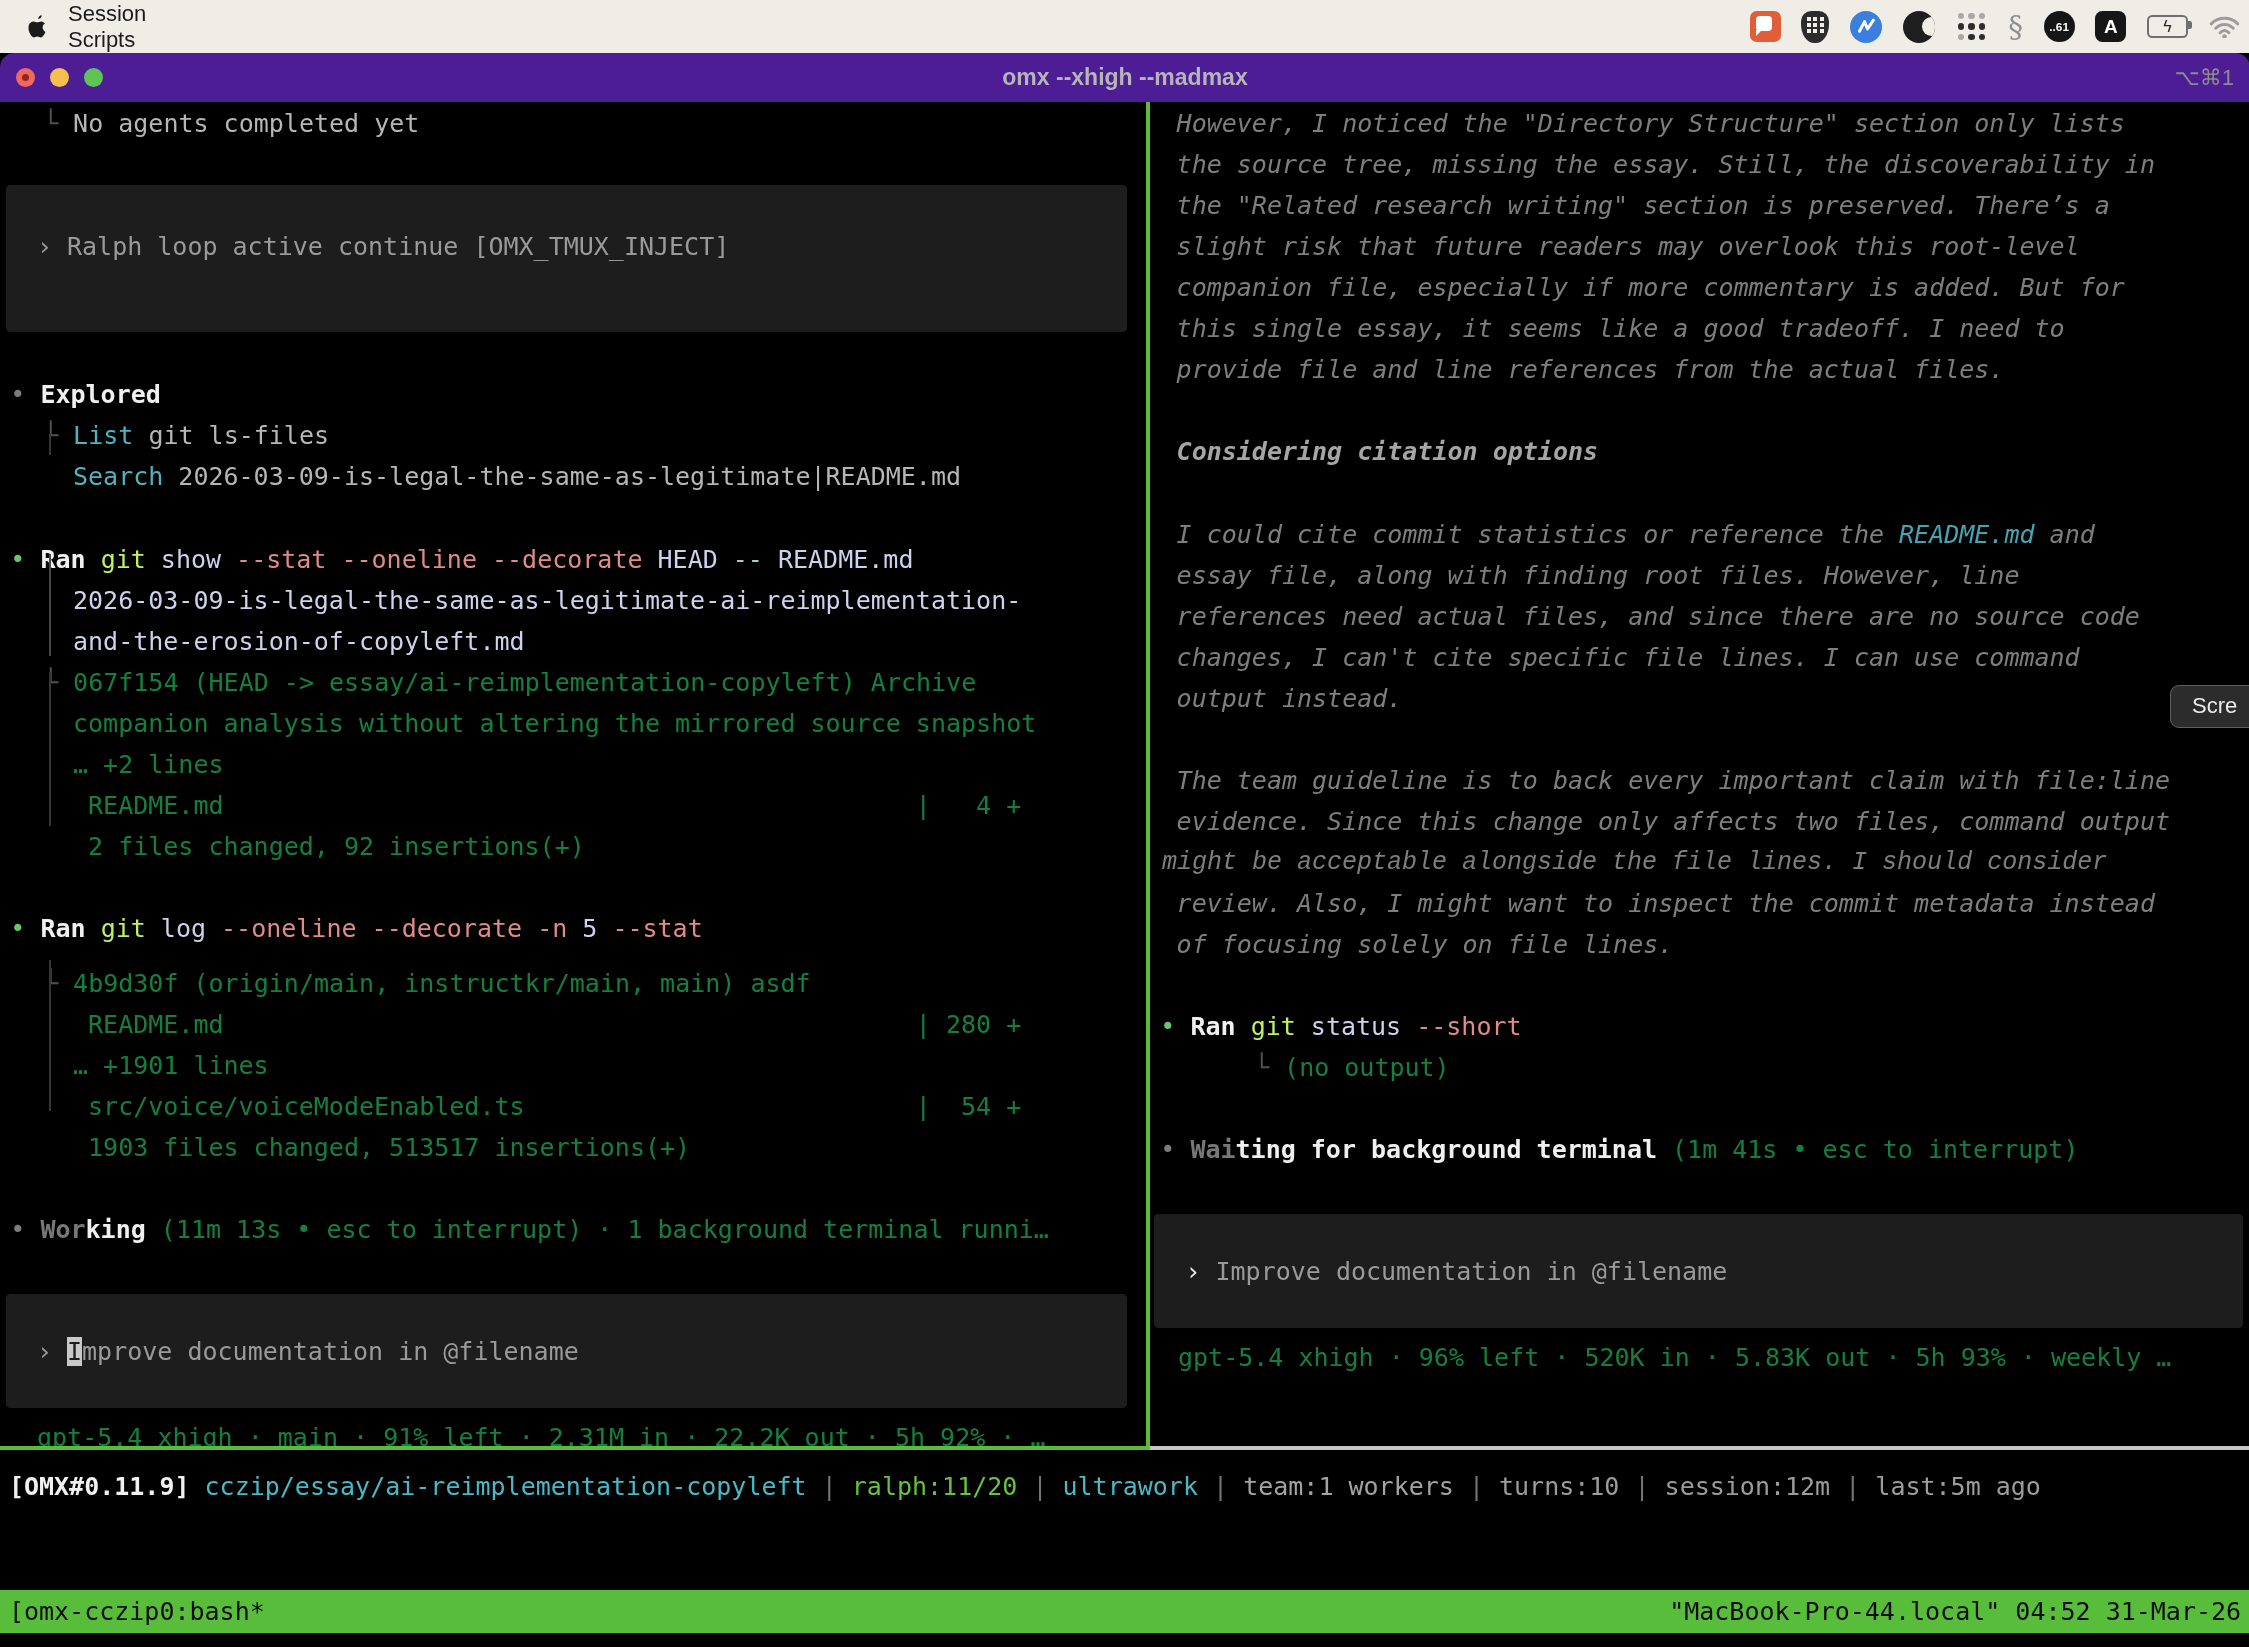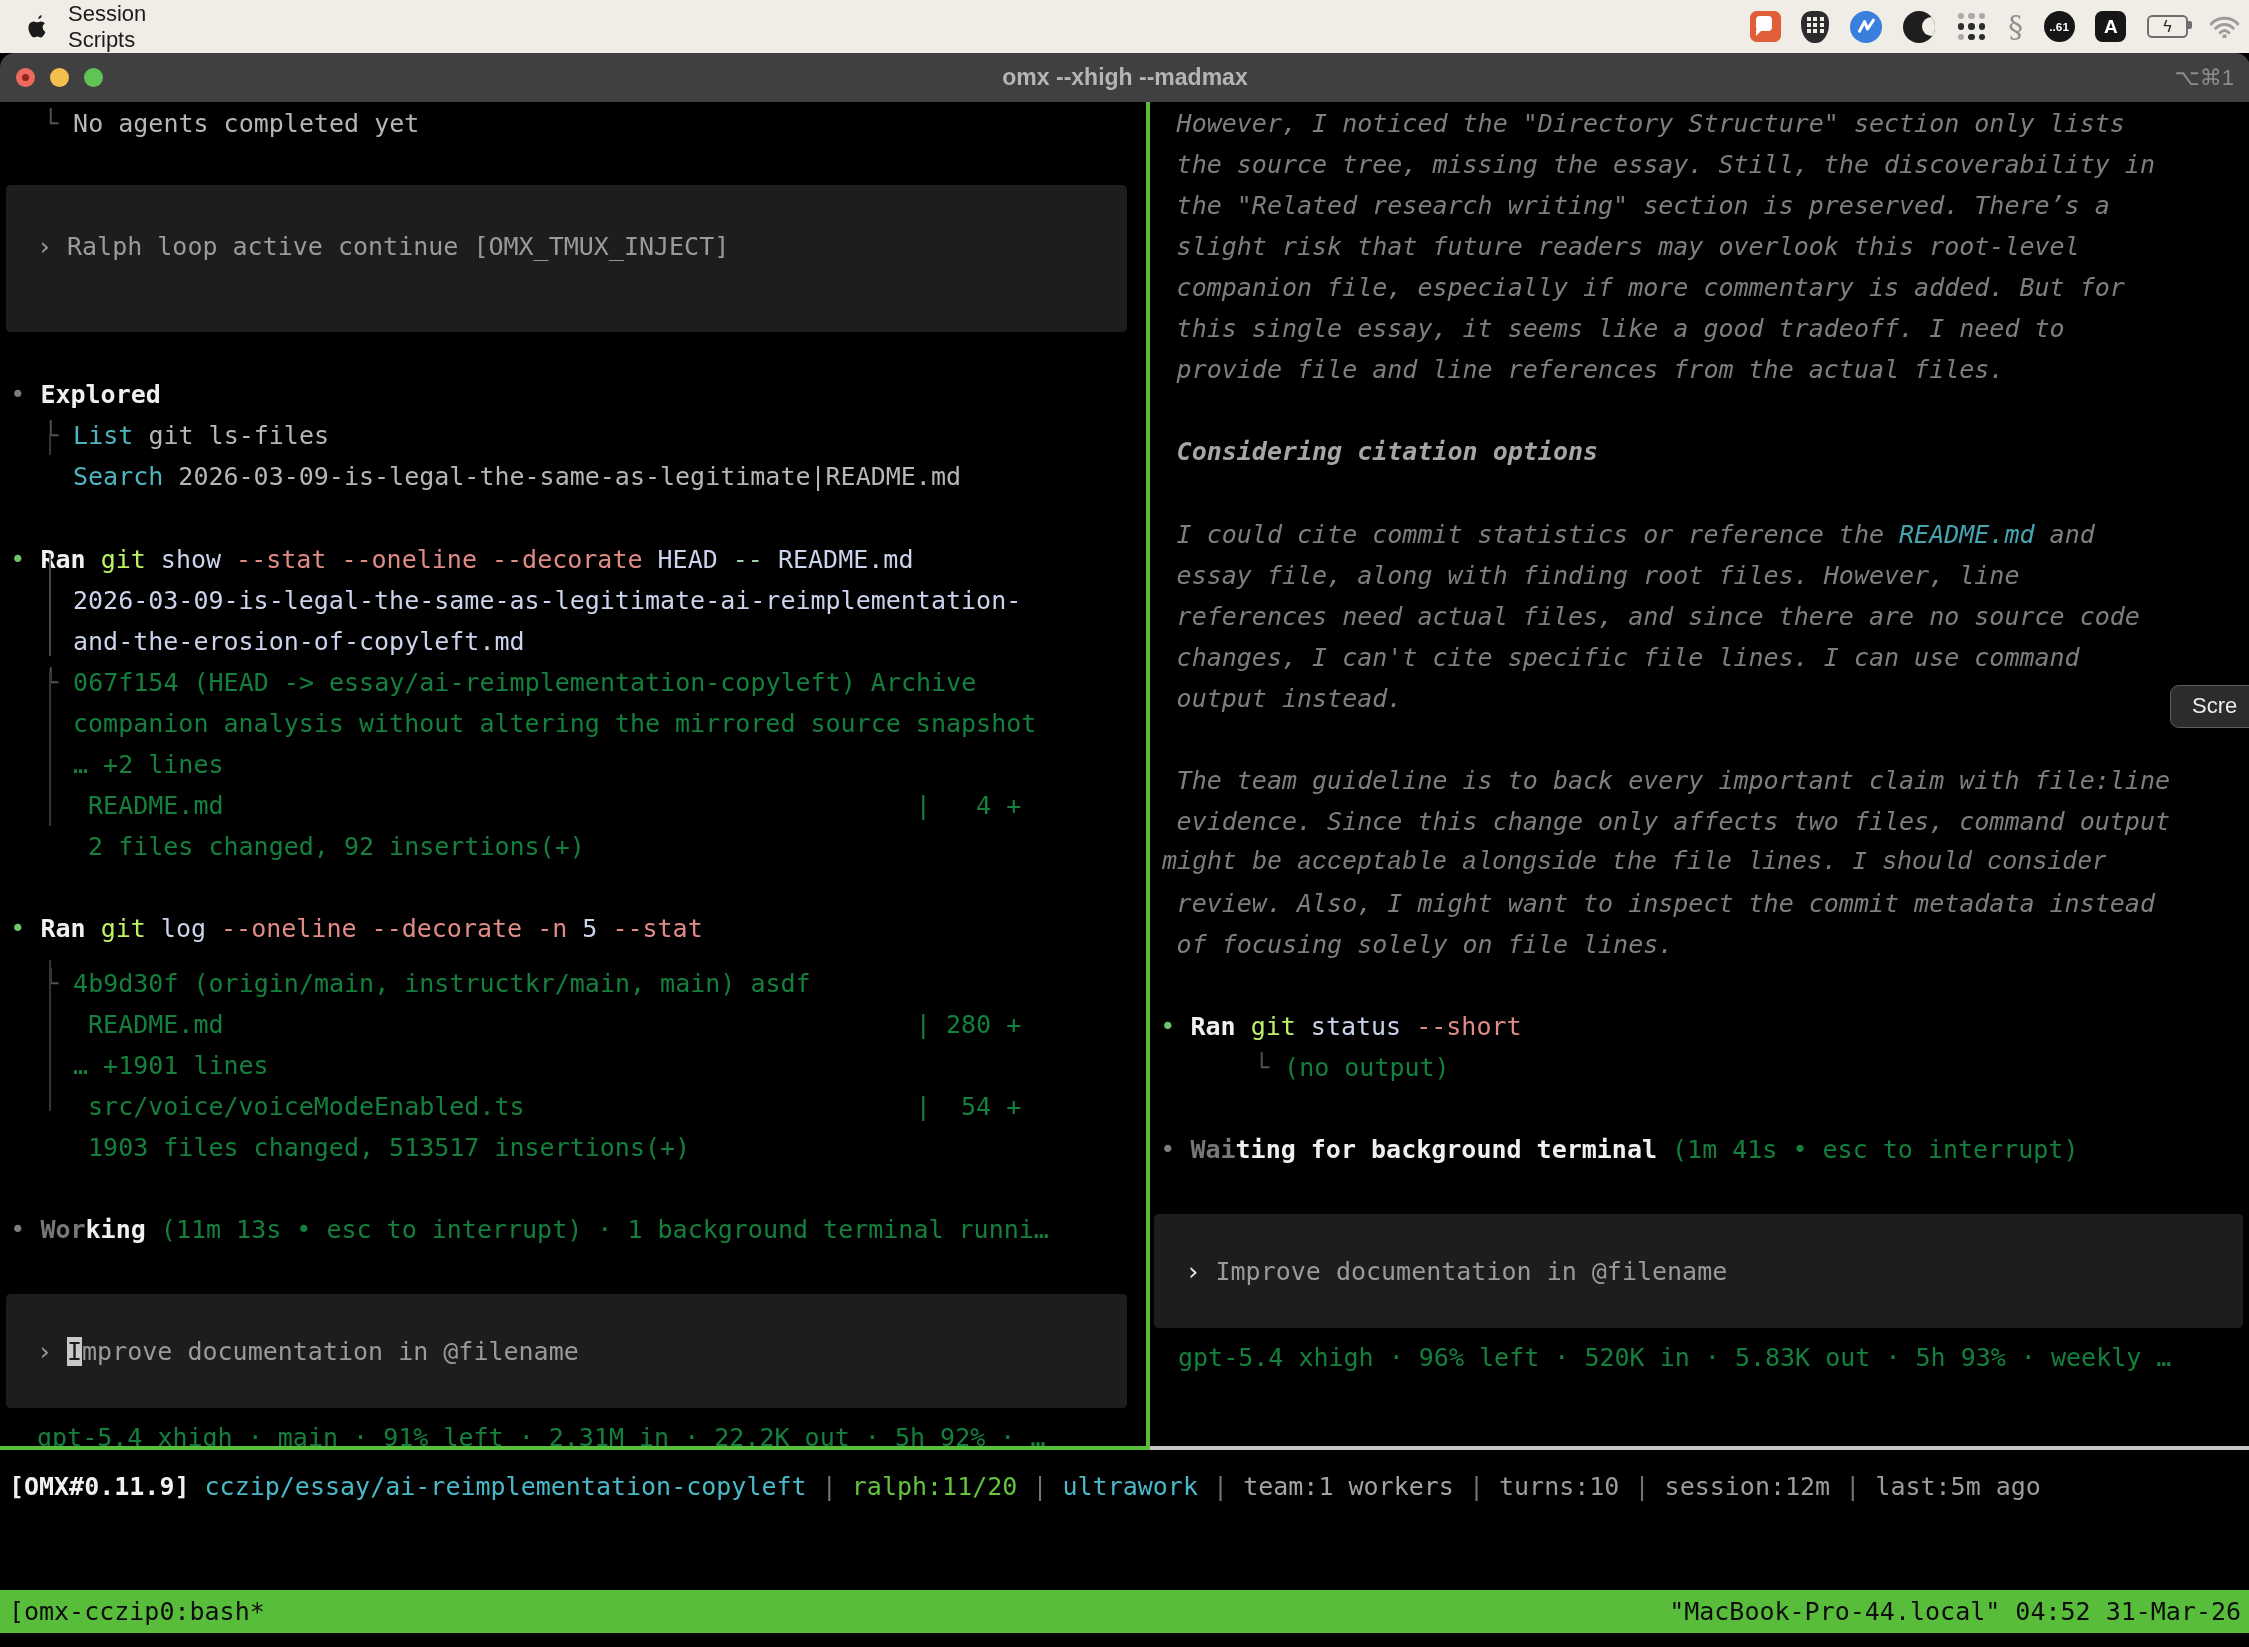--- a/index.html
+++ b/index.html
@@ -44,21 +44,21 @@
   .ic-a{width:31px;height:31px;border-radius:7.4px;background:#161616;color:#fff;display:flex;
         align-items:center;justify-content:center;font-size:19px;font-weight:bold;}
   .ic-batt{position:relative;width:37px;height:19px;border:2.2px solid #6f6f6f;border-radius:5.2px;
            display:flex;align-items:center;justify-content:center;}
   .ic-batt::after{content:"";position:absolute;right:-5.9px;top:4.4px;width:3.7px;height:8px;background:#6f6f6f;border-radius:0 2.2px 2.2px 0;}
   .ic-batt span{font-size:16px;color:#2b2b2b;line-height:1;}
 
   
   .window{position:absolute;top:53px;left:0;right:0;bottom:0;background:#000;
           border-radius:14.8px 14.8px 0 0;overflow:hidden;}
-  .titlebar{position:absolute;top:0;left:0;right:0;height:59px;background:#404040;}
+  .titlebar{position:absolute;top:0;left:0;right:0;height:59px;background:#4c1d95;}
   .lights{position:absolute;left:16px;top:14.8px;display:flex;gap:14.8px;}
   .light{width:19px;height:19px;border-radius:50%;position:relative;}
   .l-red{background:#ed6a5e;}
   .l-red::after{content:"";position:absolute;left:5.9px;top:5.9px;width:7.4px;height:7.4px;border-radius:50%;background:#97231c;}
   .l-yellow{background:#f4bf4e;}
   .l-green{background:#60c454;}
   .wtitle{position:absolute;left:0;right:0;top:0;height:49px;line-height:49px;text-align:center;
           font-family:"Liberation Sans",sans-serif;font-weight:600;font-size:23px;color:#b5b5b5;}
   .wshortcut{position:absolute;right:16px;top:0;height:49px;line-height:49px;
              font-family:"Liberation Sans",sans-serif;font-size:22px;color:#8c8c8c;}

